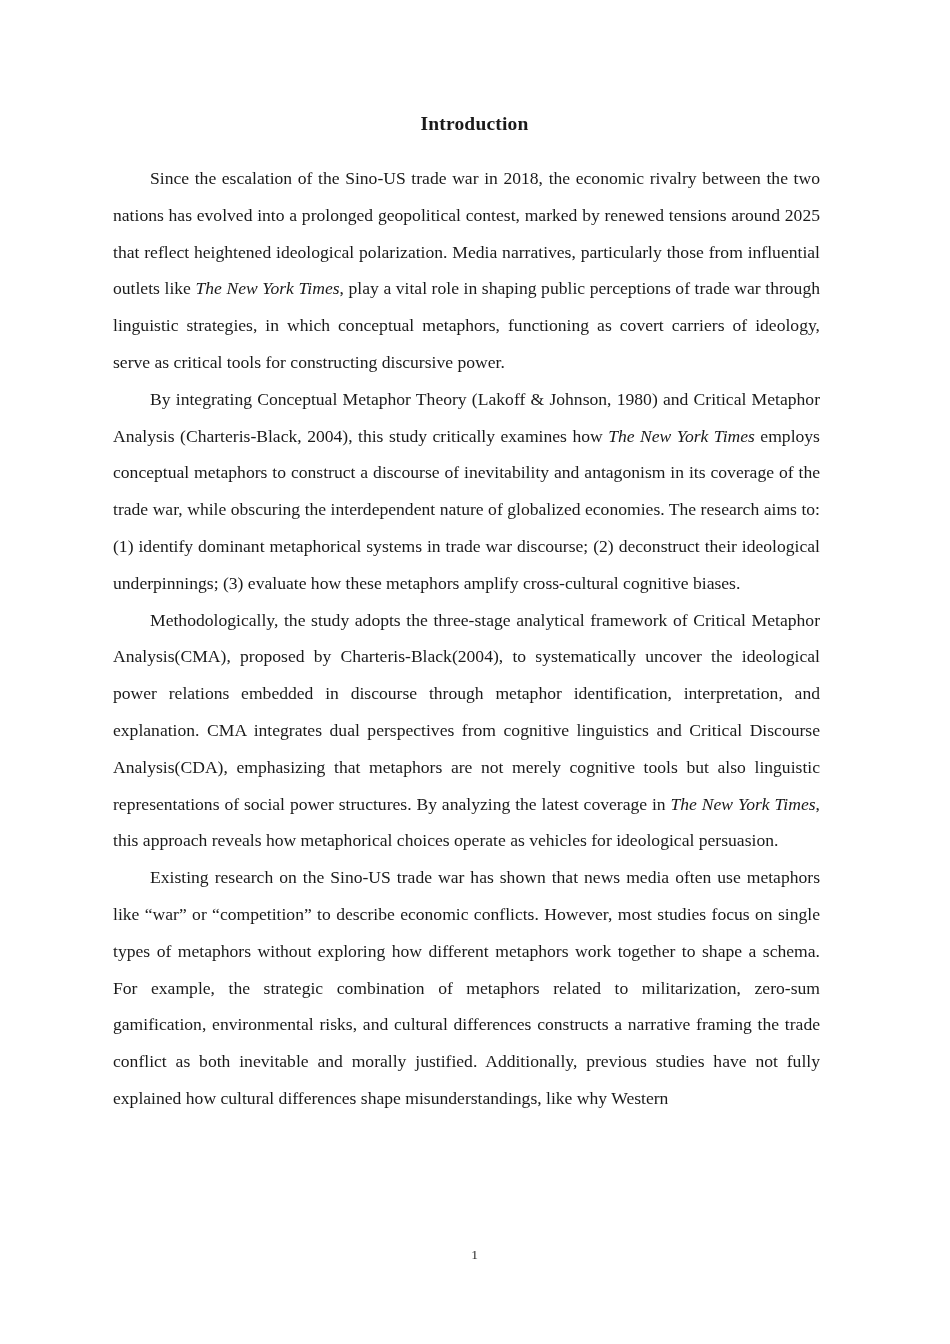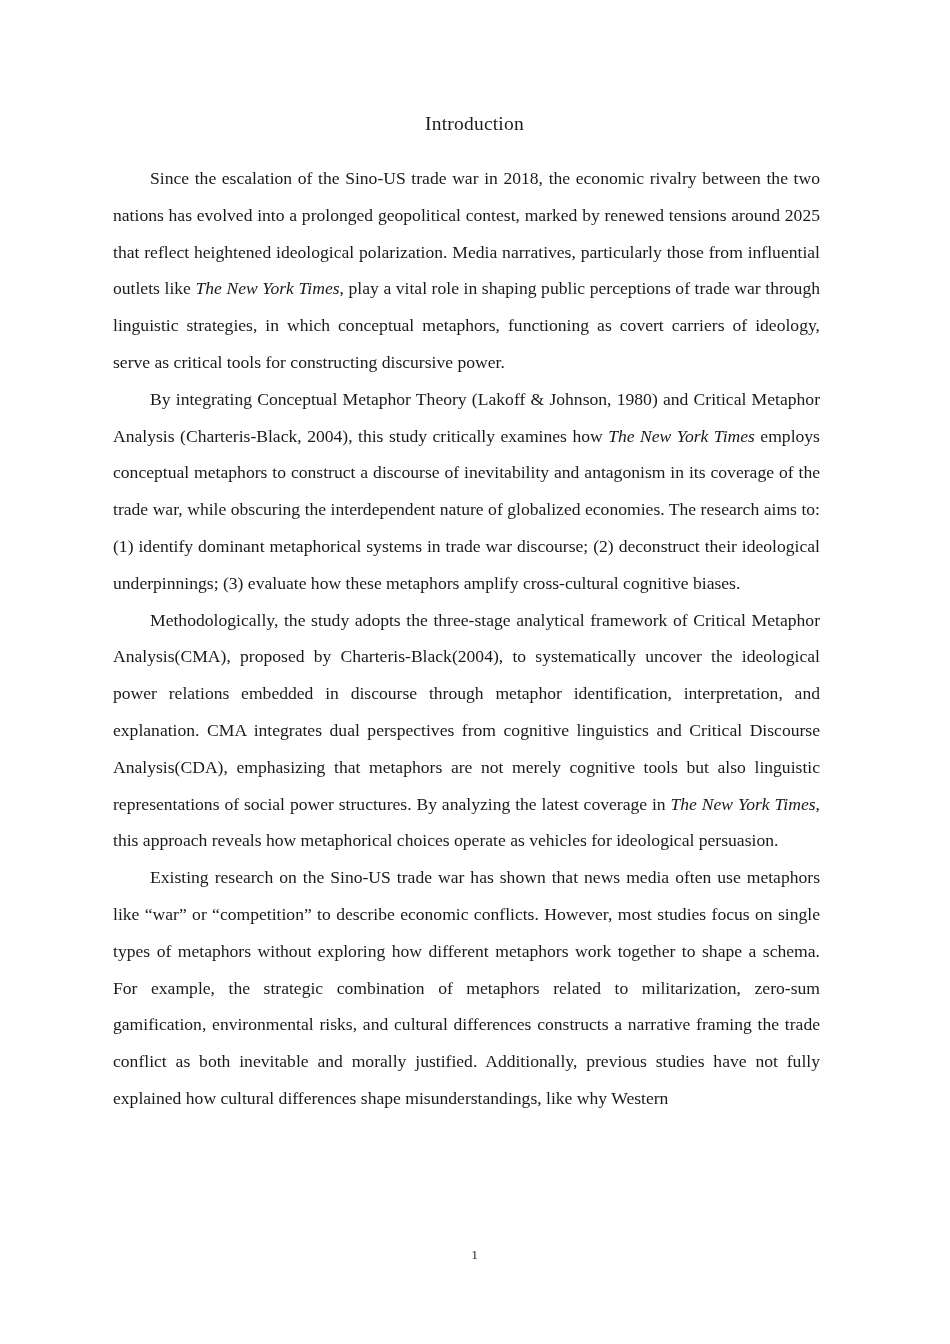--- a/index.html
+++ b/index.html
@@ -28,21 +28,21 @@
   .content {
     position: absolute;
     left: 113px;
     top: 0;
     width: 723px;
   }
 
   .doc-title {
     text-align: center;
     font-size: 19.5px;
-    font-weight: normal;
+    font-weight: bold;
     margin: 0;
     padding: 0;
     position: absolute;
     left: 0;
     top: 113px;
     width: 723px;
     letter-spacing: 0.2px;
   }
 
   .body-text {

